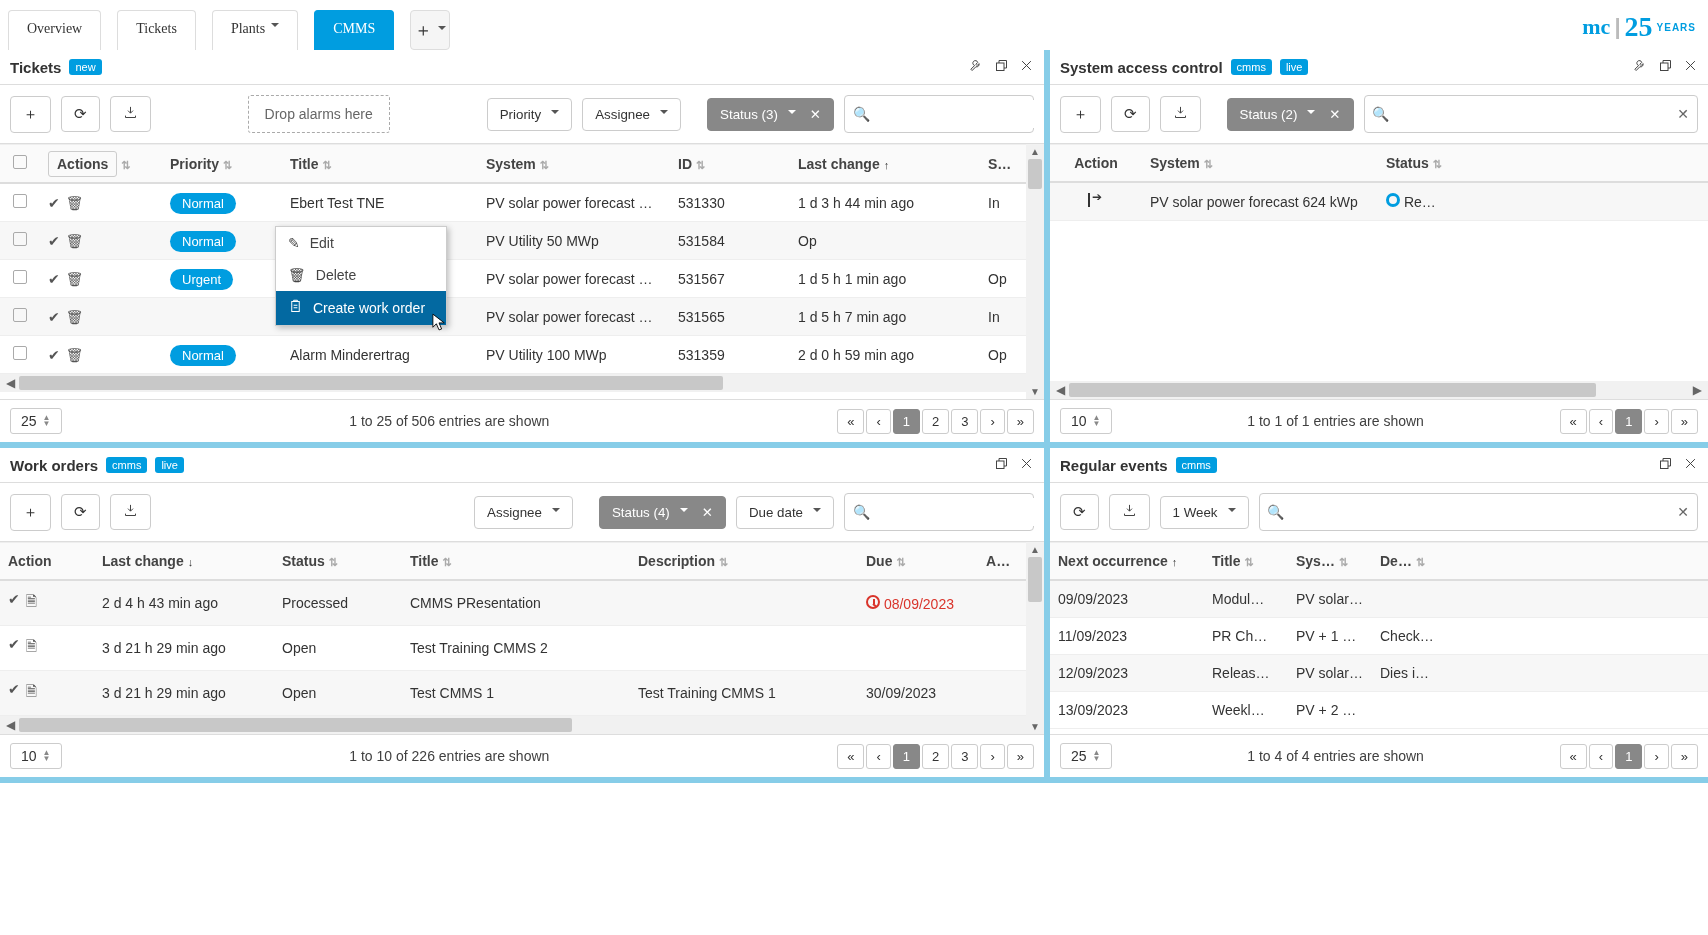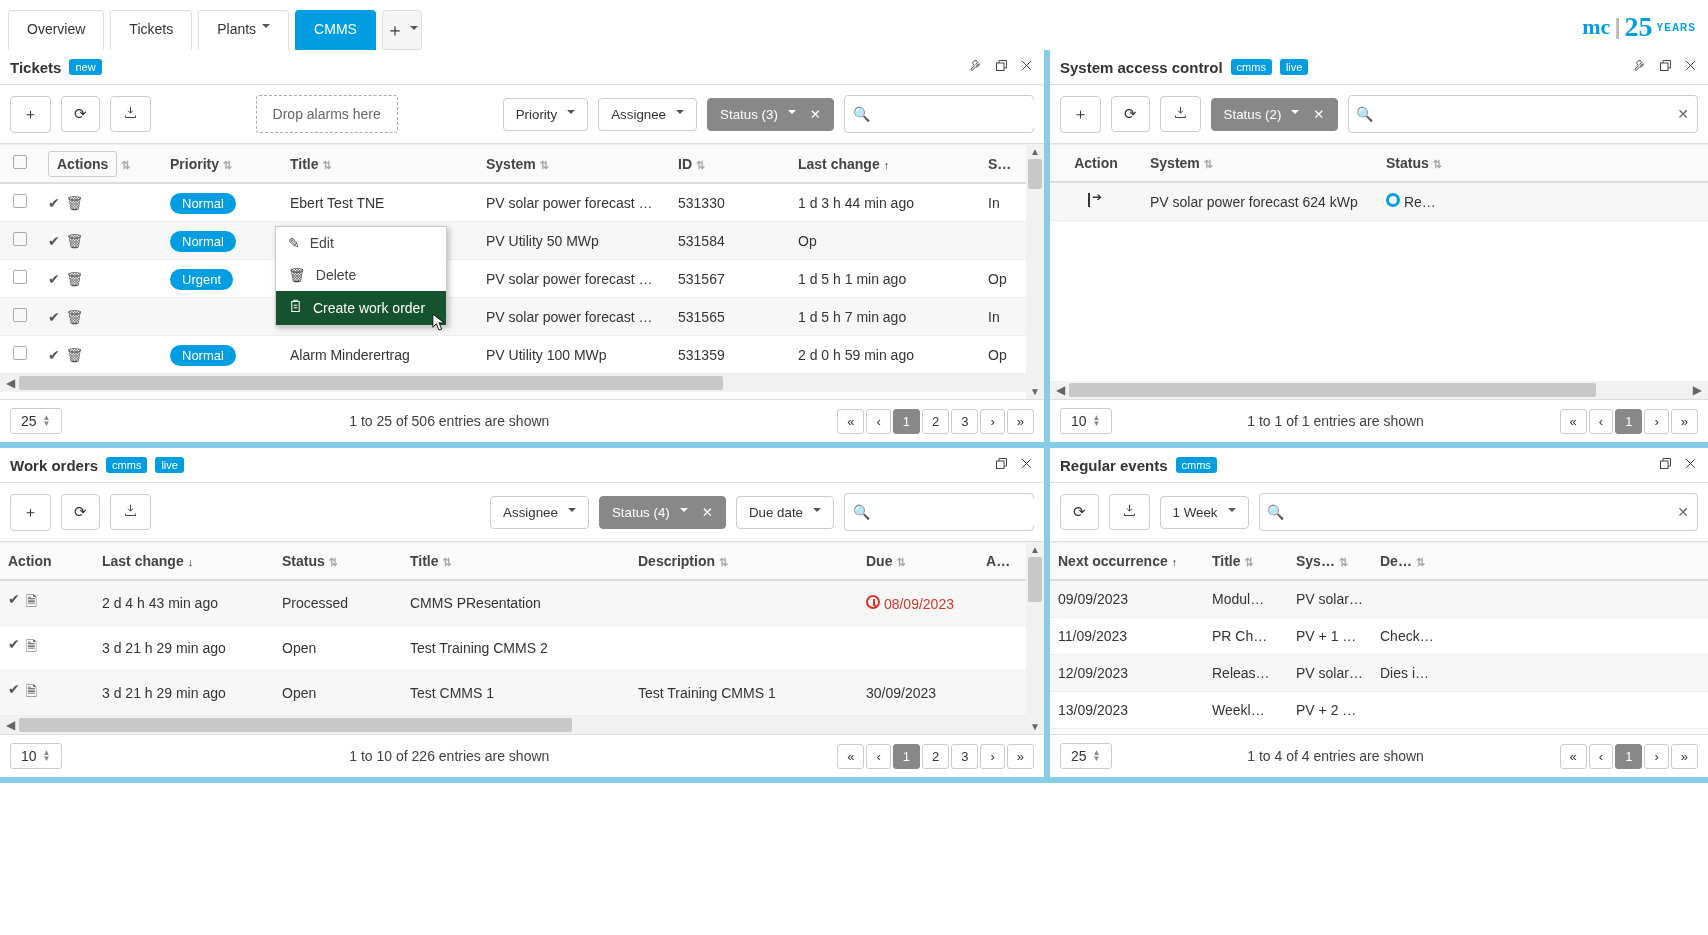--- a/index.html
+++ b/index.html
@@ -5,21 +5,21 @@
   * { box-sizing: border-box; margin:0; padding:0; }
   body {
     font-family: "Segoe UI", Arial, sans-serif;
     font-size: 14px;
     color: #333;
     background:#fff;
     width:1708px;
   }
   
   .top-bar { display:flex; justify-content:space-between; align-items:center; padding:4px 12px 0 4px;}
-  .nav-tabs { display:flex; gap:6px; padding:6px 0 0 4px;}
+  .nav-tabs { display:flex; gap:16px; padding:6px 0 0 4px;font-family:Liberation Serif, serif;}
   .nav-tab {
     padding:10px 18px; border:1px solid #ddd; border-bottom:none; background:#fff; cursor:pointer;
     border-radius:4px 4px 0 0; color:#333;
   }
   .nav-tab.active { background:#009de0; color:#fff; border-color:#009de0;}
   .nav-tab .caret::after { content:""; display:inline-block; margin-left:6px; border:4px solid transparent; border-top-color:#555; vertical-align:2px;}
   .nav-plus {
     width:40px; height:40px; display:flex;align-items:center;justify-content:center;
     border:1px solid #ddd; border-radius:4px; background:#f5f5f5;
   }
@@ -36,21 +36,21 @@
   .panel-head { display:flex; align-items:center; padding:8px 10px; border-bottom:1px solid #ddd;}
   .panel-title { font-weight:700; font-size:15px;}
   .badge { background:#009de0; color:#fff; font-size:11px; padding:2px 6px; border-radius:3px; margin-left:8px;}
   .panel-tools { margin-left:auto; display:flex; gap:10px; color:#444;}
   .panel-tools span{cursor:pointer;}
 
   .toolbar { display:flex; align-items:center; gap:10px; padding:10px; border-bottom:1px solid #ddd;}
   .btn { padding:8px 12px; border:1px solid #ccc; border-radius:4px; background:#fff; cursor:pointer; display:inline-flex; align-items:center; gap:6px; color:#333;}
   .btn.icon{padding:8px 12px;font-size:15px;}
   .btn.dropdown::after{content:"";border:4px solid transparent;border-top-color:#555;margin-left:4px;}
-  .btn-chip{ background:#888; color:#fff; border-color:#888;}
+  .btn-chip{ background:#888; color:#fff; border-color:#888;margin-left:16px;}
   .btn-chip .x{margin-left:8px;color:#fff;}
   .chip-caret{width:0;height:0;border:4px solid transparent;border-top-color:#fff;display:inline-block;margin-left:4px;vertical-align:2px;}
   .dropzone{ border:1px dashed #aaa; padding:10px 16px; color:#666; border-radius:3px;}
   .search-wrap{flex:1;display:flex;align-items:center;border:1px solid #ccc;border-radius:4px;padding:0 8px;height:38px;}
   .search-wrap.fixed{flex:none;width:190px;}
   .search-wrap .mag{color:#666;}
   .search-wrap input{border:none;outline:none;flex:1;font-size:14px;padding:6px;}
   .search-wrap .x{color:#666;cursor:pointer;}
 
   
@@ -80,21 +80,21 @@
   .page-size{border:1px solid #ccc;padding:4px 10px;border-radius:3px;display:flex;align-items:center;gap:6px;}
   .page-size .spin{font-size:8px;color:#888;display:flex;flex-direction:column;line-height:6px;}
   .foot-text{flex:1;text-align:center;color:#404040;}
   .pager{display:flex;gap:2px;}
   .pgbtn{border:1px solid #ccc;padding:4px 9px;border-radius:3px;background:#fff;cursor:pointer;font-size:13px;}
   .pgbtn.active{background:#888;color:#fff;border-color:#888;}
 
   
   .ctx-menu{ position:absolute; top:42px; left:275px; width:172px; background:#fff; border:1px solid #ccc; box-shadow:2px 2px 6px rgba(0,0,0,.25); z-index:50;}
   .ctx-item{ padding:8px 12px; display:flex; align-items:center; gap:10px; cursor:pointer; color:#444;}
-  .ctx-item.hl{background:#14532d;color:#fff;}
+  .ctx-item.hl{background:#0369a1;color:#fff;}
   .cursor-img{position:absolute;width:14px;height:18px;}
 
   
   .t-c-chk{width:40px;text-align:center;}
   .t-c-act{width:122px;}
   .t-c-prio{width:120px;}
   .t-c-title{width:196px;}
   .t-c-sys{width:192px;}
   .t-c-id{width:120px;}
   .t-c-lc{width:190px;}

